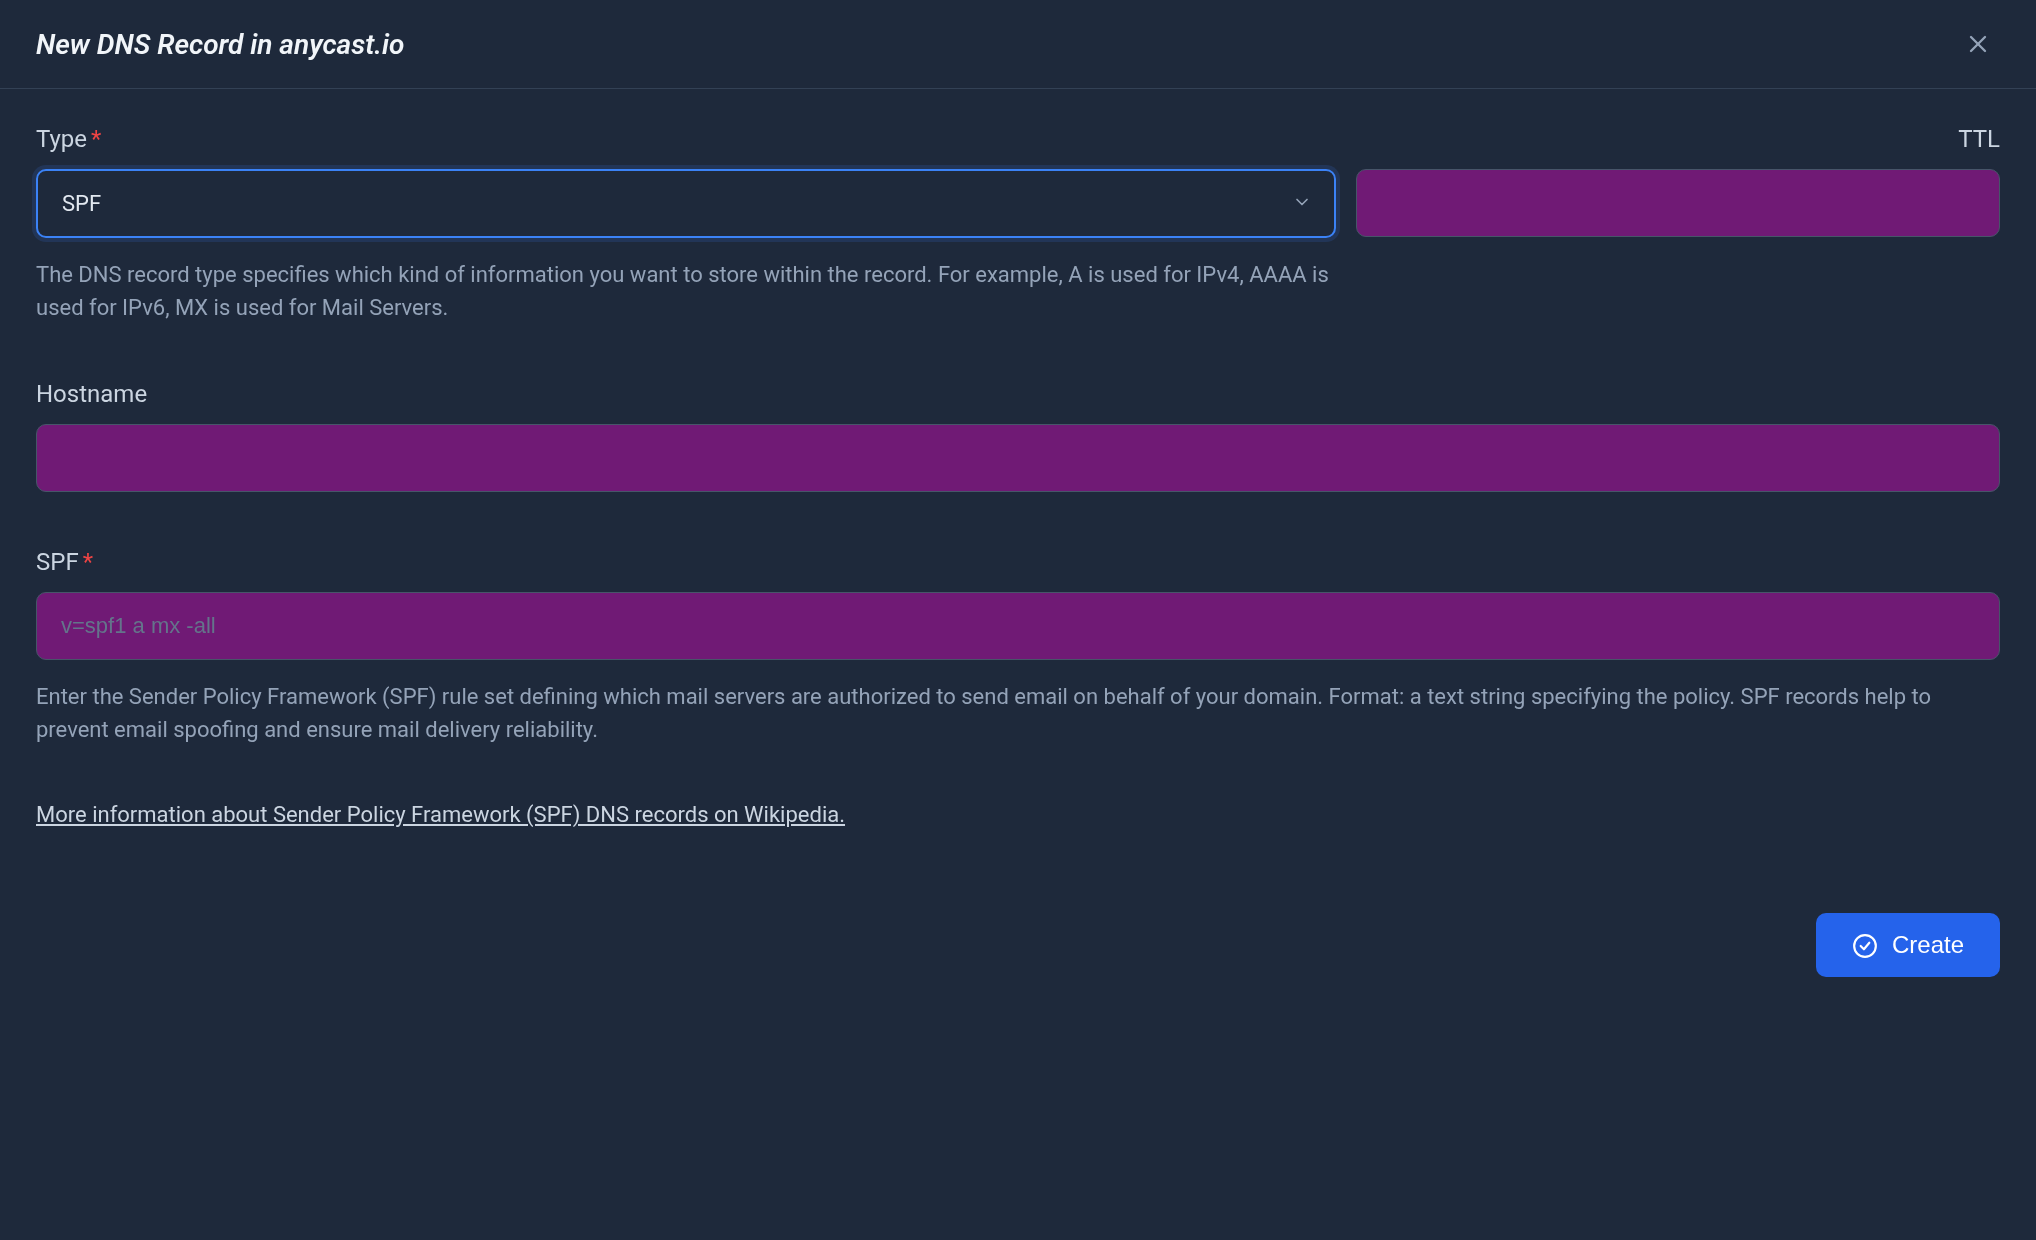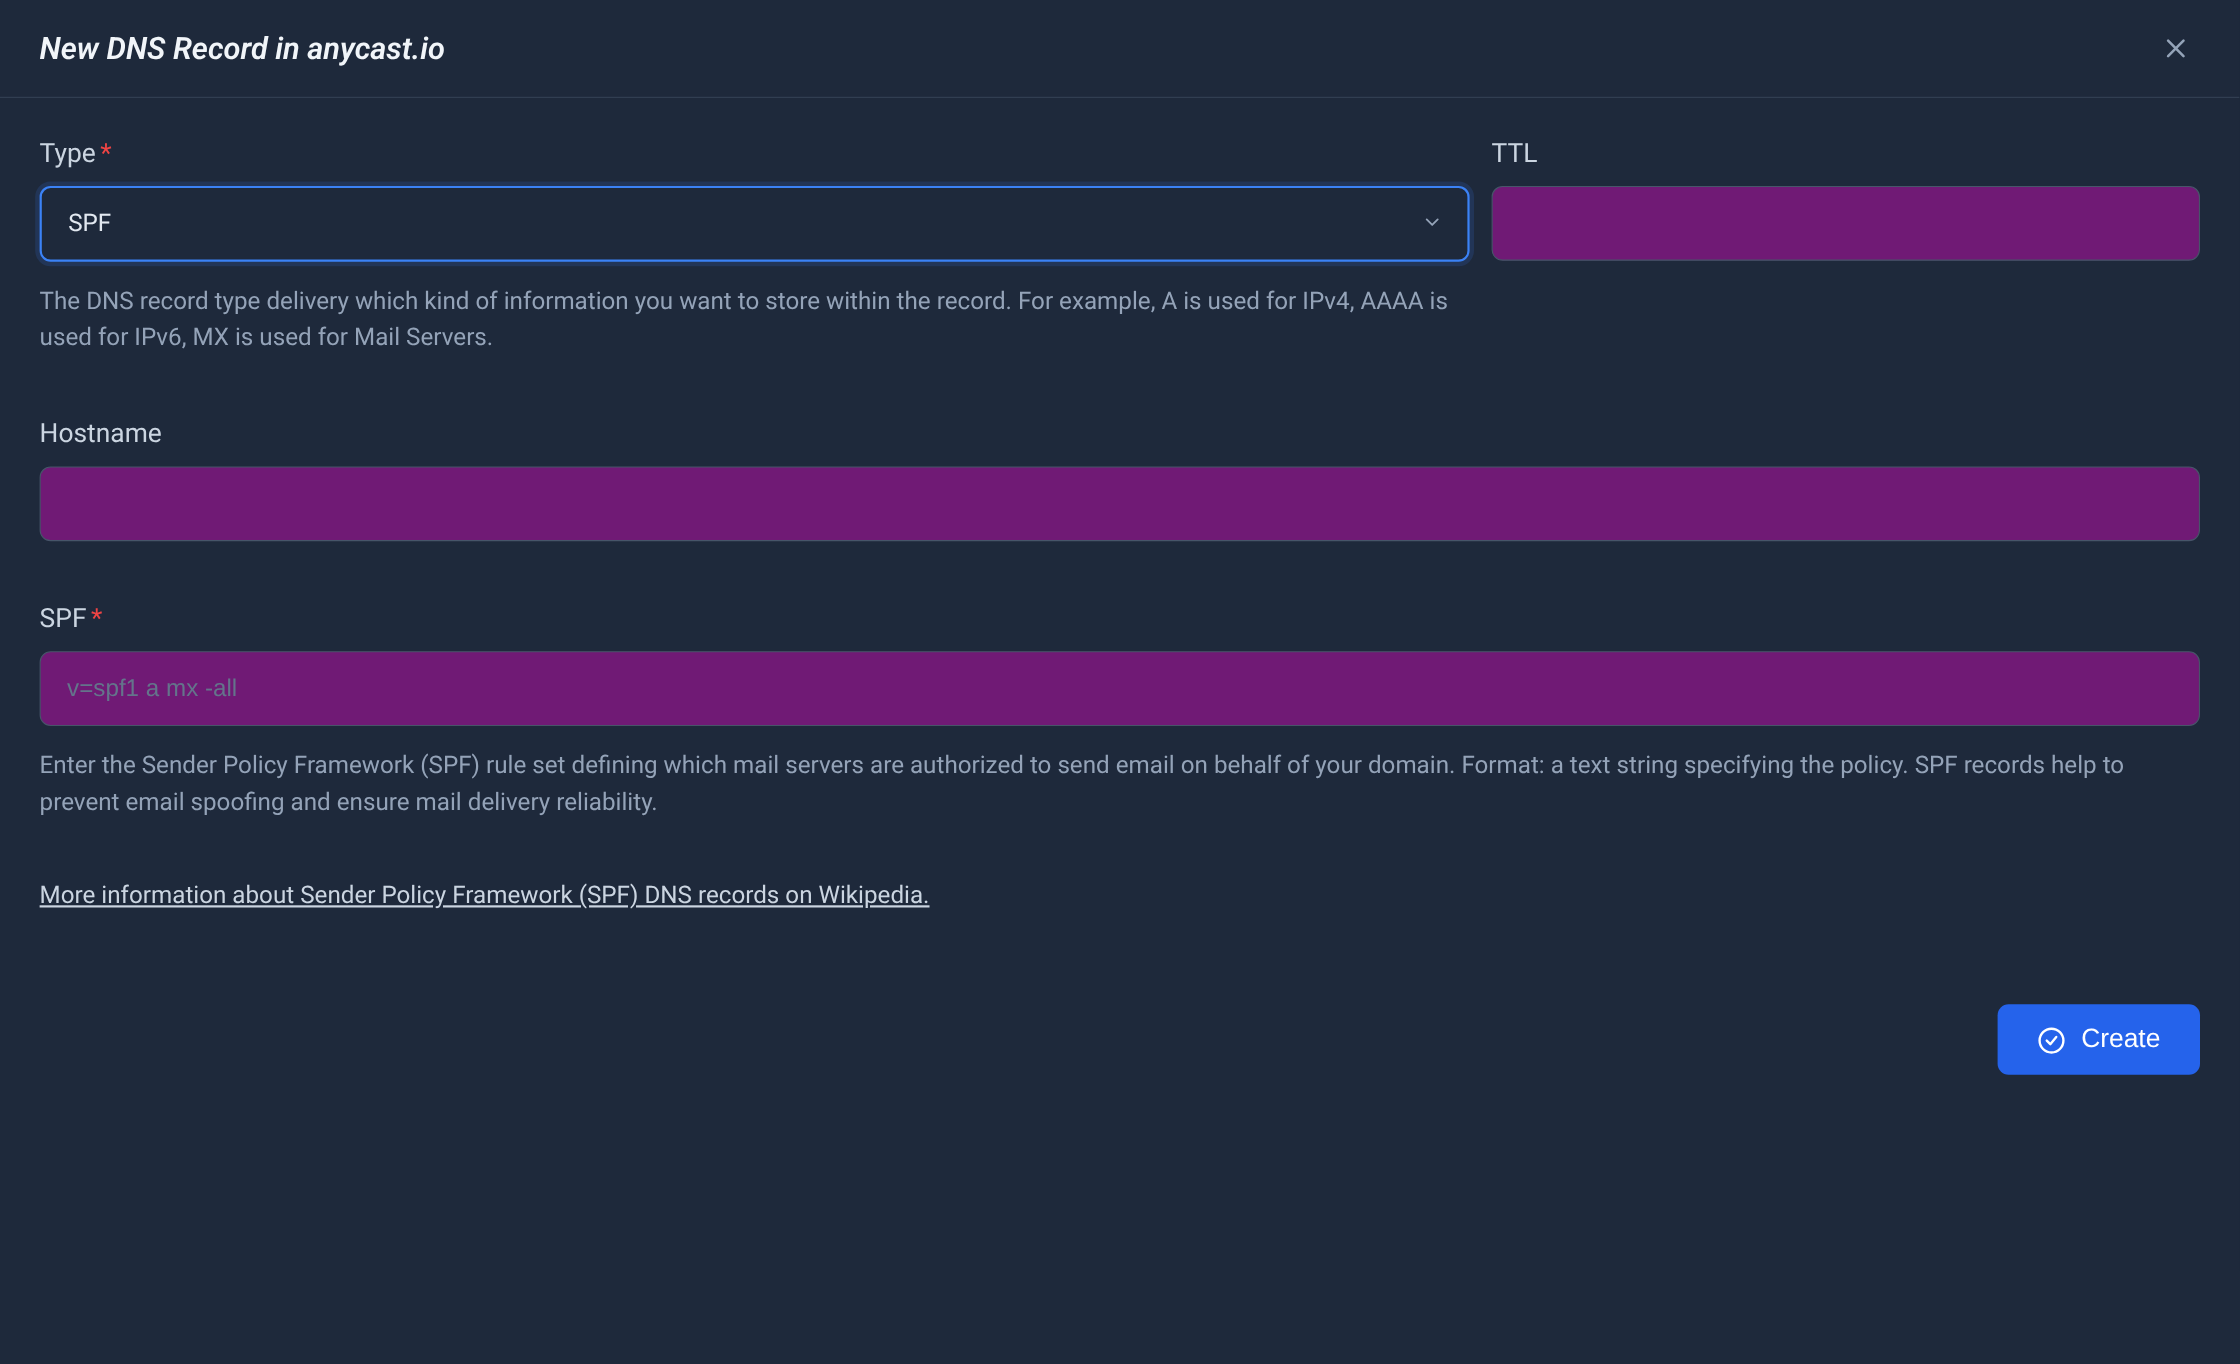--- a/index.html
+++ b/index.html
@@ -61,20 +61,21 @@
       display: flex;
       flex-direction: column;
     }
     
     .field-type {
       flex: 0 0 1300px;
     }
     
     .field-ttl {
       flex: 1;
+      align-items: flex-end;
     }
     
     .field-full {
       width: 100%;
       margin-bottom: 56px;
     }
     
     .field-label {
       font-size: 24px;
       color: #cbd5e1;
@@ -188,21 +189,21 @@
         <span>Type</span><span class="required">*</span>
       </label>
       <div class="select-wrapper">
         <div class="select-input">SPF</div>
         <span class="select-chevron">
           <svg width="20" height="20" viewBox="0 0 24 24" fill="none" stroke="currentColor" stroke-width="2" stroke-linecap="round" stroke-linejoin="round">
             <polyline points="6 9 12 15 18 9"></polyline>
           </svg>
         </span>
       </div>
-      <p class="help-text">The DNS record type delivery which kind of information you want to store within the record. For example, A is used for IPv4, AAAA is used for IPv6, MX is used for Mail Servers.</p>
+      <p class="help-text">The DNS record type specifies which kind of information you want to store within the record. For example, A is used for IPv4, AAAA is used for IPv6, MX is used for Mail Servers.</p>
     </div>
 
     <div class="field-group field-ttl">
       <label class="field-label">TTL</label>
       <input type="text" class="text-input" value="" style="">
     </div>
   </div>
   
   <div class="field-group field-full">
     <label class="field-label">Hostname</label>

